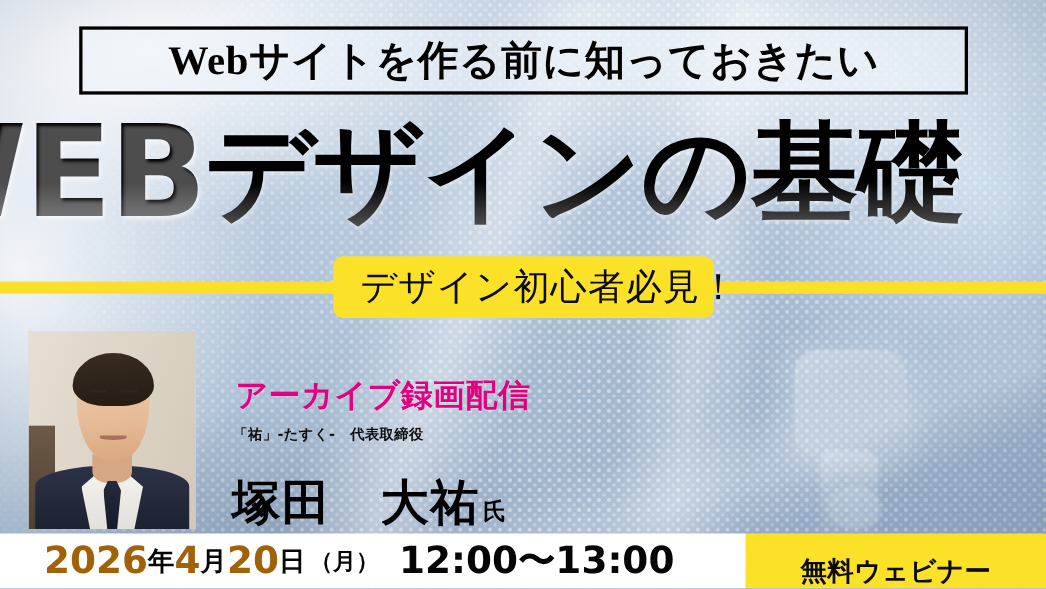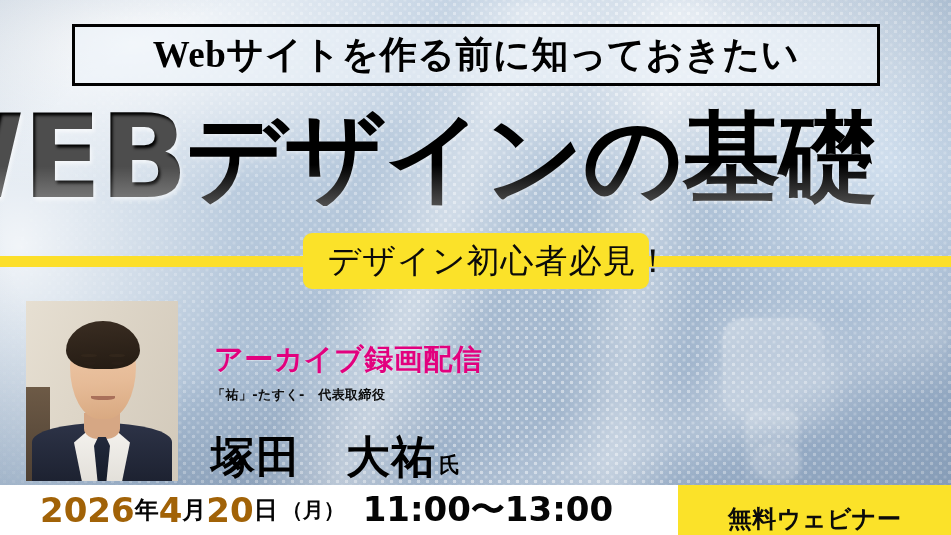--- a/index.html
+++ b/index.html
@@ -311,20 +311,20 @@
 
   <div class="bottom-bar">
     <div class="bottom-left">
       <span class="date-main">2026</span>
       <span class="date-unit">年</span>
       <span class="date-main">4</span>
       <span class="date-unit">月</span>
       <span class="date-main">20</span>
       <span class="date-unit">日</span>
       <span class="date-dow">（月）</span>
-      <span class="time-text">11:00〜13:00</span>
+      <span class="time-text">12:00〜13:00</span>
     </div>
     <div class="bottom-right">
       <span class="free-label">無料ウェビナー</span>
     </div>
   </div>
 
 </div>
 
 </body></html>

